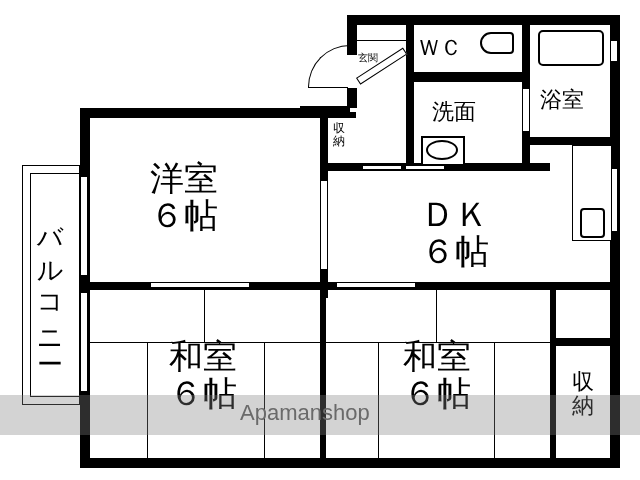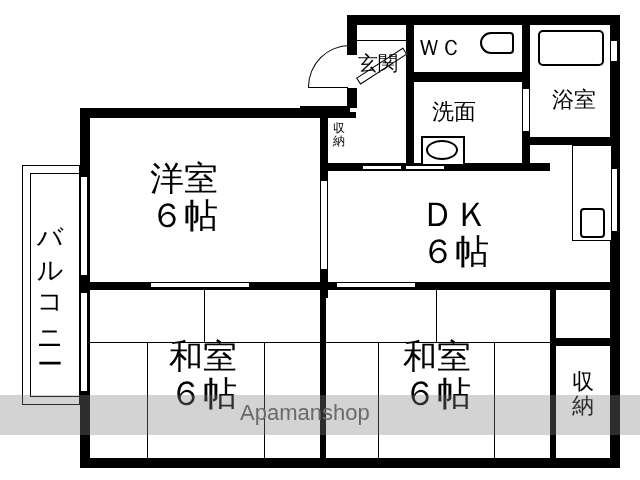--- a/index.html
+++ b/index.html
@@ -3,21 +3,21 @@
 <meta charset="utf-8">
 <style>
   html,body{margin:0;padding:0;background:#fff;}
   #root{position:relative;width:640px;height:480px;background:#fff;overflow:hidden;font-family:"DejaVu Sans",sans-serif;}
   .w{position:absolute;background:#000;}
   .win{position:absolute;background:#fff;border:1px solid #000;box-sizing:border-box;}
   .ln{position:absolute;background:#000;}
   .lbl{position:absolute;color:#000;text-align:center;line-height:1.1;white-space:nowrap;}
   .big{font-size:34px;}
   .mid{font-size:22px;}
-  .sm{font-size:20px;}
+  .sm{font-size:10px;}
   .vert{writing-mode:vertical-rl;font-size:26px;letter-spacing:6px;}
   .wm{position:absolute;left:0;top:395px;width:640px;height:40px;background:rgba(128,128,128,0.35);}
   .wmtext{position:absolute;left:240px;top:400px;font-size:22px;color:#6a6a6a;font-family:"Liberation Sans",sans-serif;}
   .fix{position:absolute;border:2px solid #000;box-sizing:border-box;background:#fff;}
 </style>
 </head>
 <body>
 
 <div id="root">
 
@@ -91,19 +91,19 @@
     <div>和室</div>
       <div>６帖</div>
   </div>
   <div class="lbl big" style="left:382px;top:338px;width:110px;">
     <div>和室</div>
       <div>６帖</div>
   </div>
   <div class="lbl sm" style="left:358px;top:52px;">玄関</div>
   <div class="lbl mid" style="left:418px;top:36px;">ＷＣ</div>
   <div class="lbl mid" style="left:432px;top:100px;">洗面</div>
-  <div class="lbl mid" style="left:540px;top:88px;margin-left:12px;">浴室</div>
+  <div class="lbl mid" style="left:540px;top:88px;">浴室</div>
   <div class="lbl" style="left:332px;top:122px;font-size:12px;width:14px;white-space:normal;">収納</div>
   <div class="lbl mid" style="left:570px;top:370px;width:26px;white-space:normal;">収納</div>
 
   <div class="wm"></div>
   <div class="wmtext">Apamanshop</div>
 </div>
 
 </body></html>

